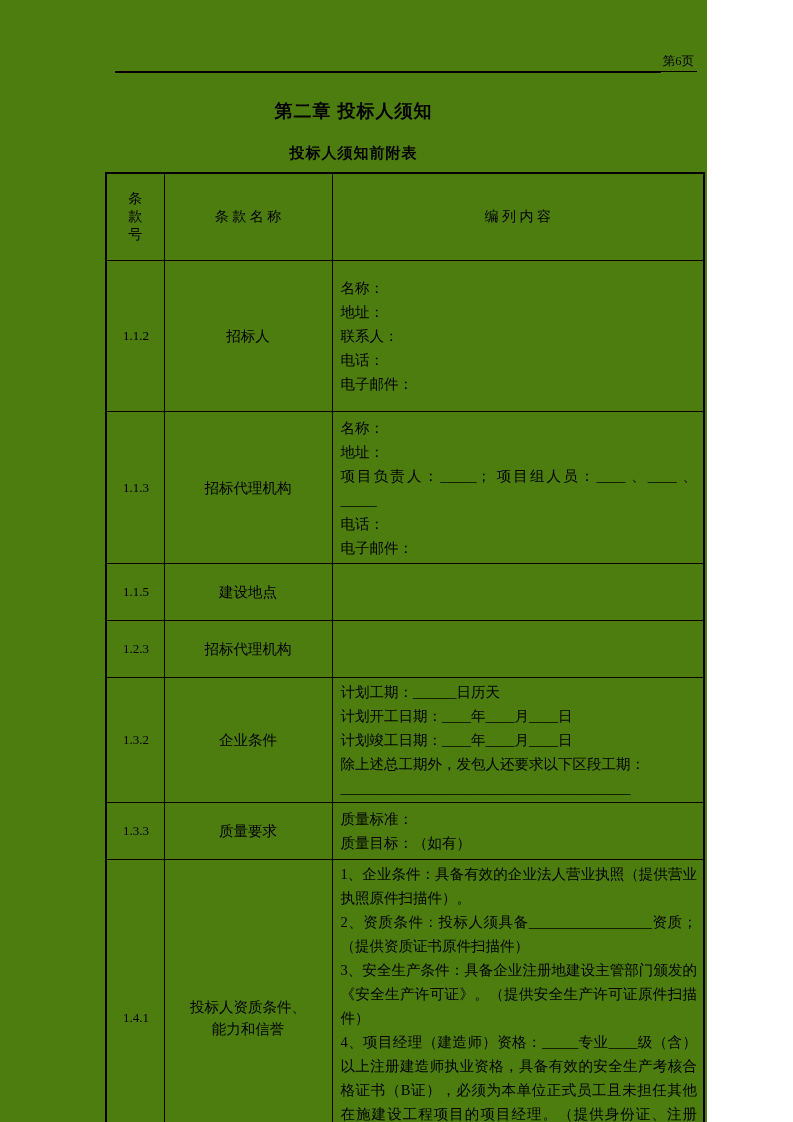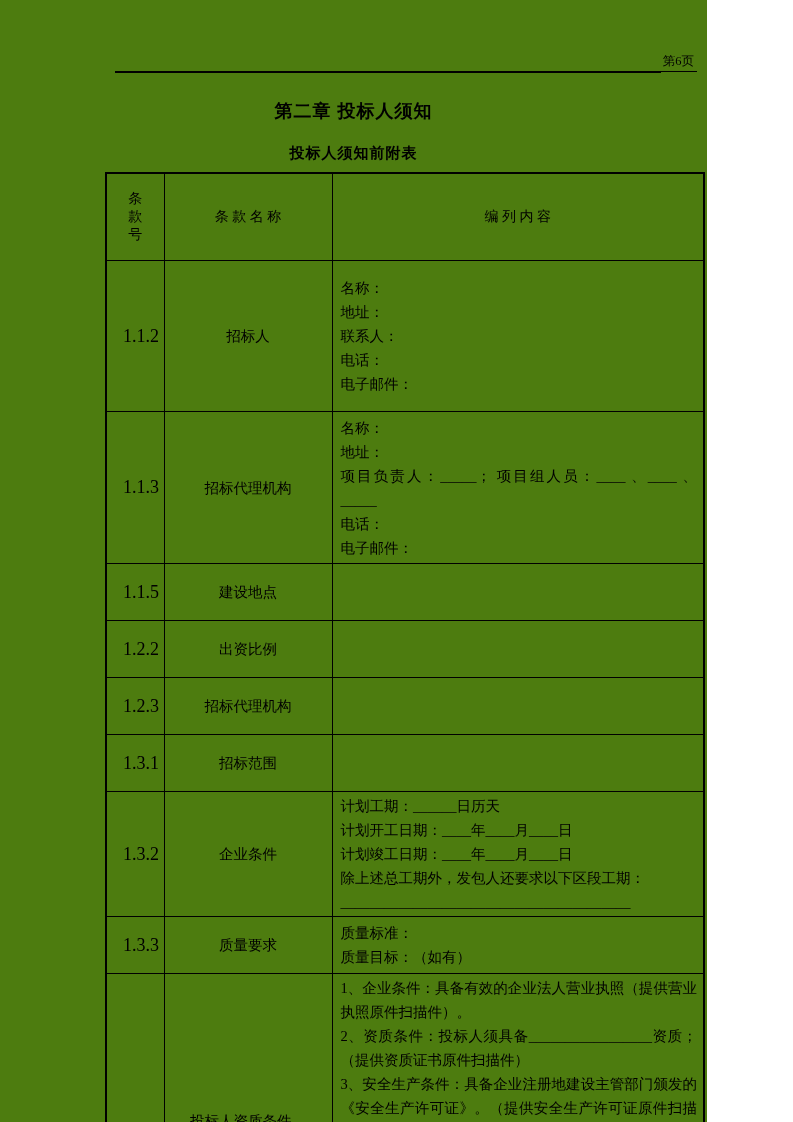--- a/index.html
+++ b/index.html
@@ -83,21 +83,21 @@
   .front-table th {
     height: 27px;
     text-align: center;
     font-size: 14px;
   }
   .col-no  { width: 58px; }
   .col-name{ width: 168px; }
   .col-content { width: 372px; }
   td.no-cell {
     text-align: center;
-    font-size: 18px;
+    font-size: 13px;
   }
   td.name-cell {
     text-align: center;
     line-height: 22px;
     padding: 1px 21px;
   }
   td.content-cell {
     text-align: justify;
     white-space: pre-line;
     line-height: 24px;
@@ -162,32 +162,22 @@
 项目负责人：_____； 项目组人员：____ 、____ 、_____
 电话：
 电子邮件：</td>
       </tr>
       <tr>
         <td class="no-cell">1.1.5</td>
         <td class="name-cell">建设地点</td>
         <td class="content-cell"></td>
       </tr>
       <tr>
-        <td class="no-cell">1.2.2</td>
-        <td class="name-cell">出资比例</td>
-        <td class="content-cell"></td>
-      </tr>
-      <tr>
         <td class="no-cell">1.2.3</td>
         <td class="name-cell">招标代理机构</td>
-        <td class="content-cell"></td>
-      </tr>
-      <tr>
-        <td class="no-cell">1.3.1</td>
-        <td class="name-cell">招标范围</td>
         <td class="content-cell"></td>
       </tr>
       <tr>
         <td class="no-cell">1.3.2</td>
         <td class="name-cell">企业条件</td>
         <td class="content-cell">计划工期：______日历天
 计划开工日期：____年____月____日
 计划竣工日期：____年____月____日
 除上述总工期外，发包人还要求以下区段工期：
 ________________________________________</td>

